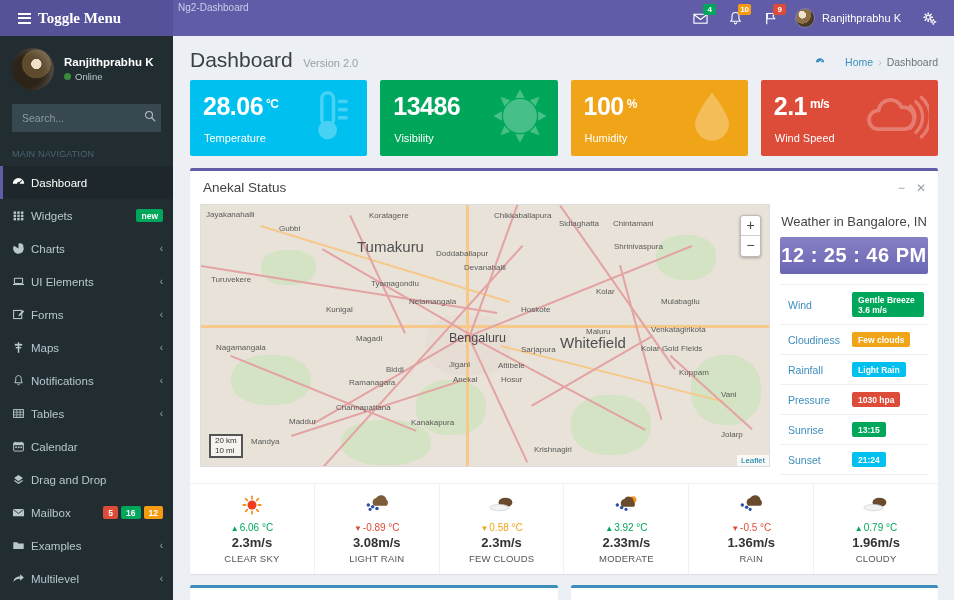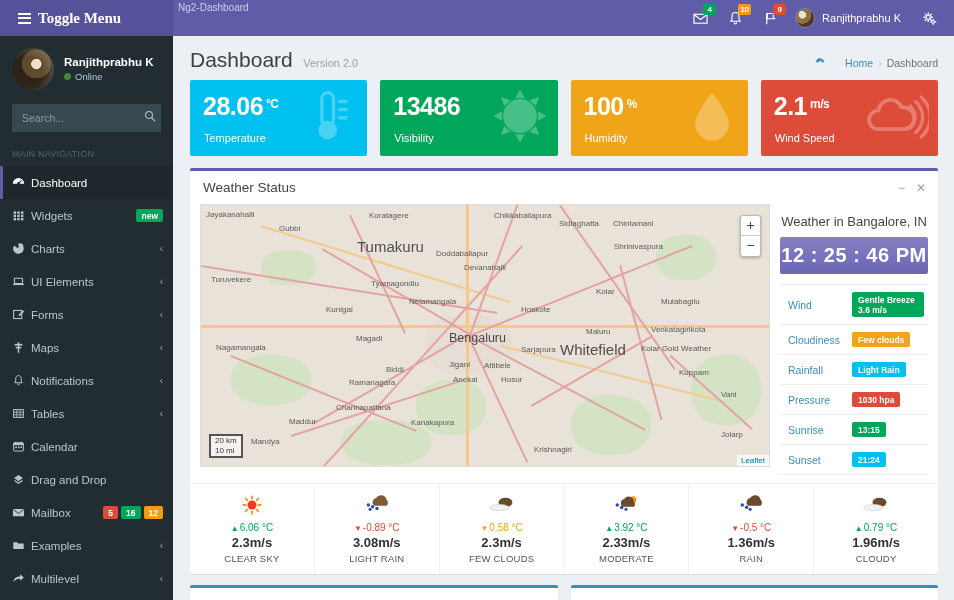--- a/index.html
+++ b/index.html
@@ -61,21 +61,21 @@
   .nav-item.active .ic { color: #fff; }
   .nav-label { flex: 1; }
   .chev { font-size: 10px; color: #97a6ad; }
   .pill { font-size: 8.5px; color: #fff; border-radius: 2px; padding: 1.5px 5px; font-weight: bold; margin-left: 3px; }
   
   .content { position: absolute; left: 173px; top: 36px; width: 781px; height: 564px; background: #ecf0f5; }
   .ch-row { display: flex; align-items: baseline; justify-content: space-between; padding: 12px 16px 8px 17px; }
   .ch-title { font-size: 21px; color: #3c4043; font-weight: normal; }
   .ch-sub { font-size: 11px; color: #9a9fa3; margin-left: 6px; }
   .breadcrumb { font-size: 10.5px; color: #6b7479; display: flex; align-items: center; gap: 5px; }
-  .breadcrumb .bc-home { color: #3c8dbc; display: flex; align-items: flex-start; gap: 20px; cursor: pointer; }
+  .breadcrumb .bc-home { color: #3c8dbc; display: flex; align-items: center; gap: 20px; cursor: pointer; }
   .bc-sep { color: #b8bfc3; }
   
   .boxes { display: flex; gap: 13px; padding: 0 16px 0 17px; }
   .ibox { flex: 1; height: 76px; border-radius: 2px; position: relative; overflow: hidden; color: #fff; }
   .ibox-val { position: absolute; left: 13px; top: 12px; font-size: 25px; font-weight: bold; letter-spacing: -.5px; }
   .ibox-unit { font-size: 12px; font-weight: bold; margin-left: 3px; vertical-align: 7px; }
   .ibox-label { position: absolute; left: 14px; bottom: 12px; font-size: 11px; }
   .ibox-ic { position: absolute; right: 9px; top: 50%; transform: translateY(-50%); opacity: .28; }
   
   .panel { margin: 12px 16px 0 17px; background: #fff; border-top: 3px solid #605ca8; border-radius: 2px; box-shadow: 0 1px 1px rgba(0,0,0,.08); }
@@ -438,21 +438,21 @@
               <path d="M43 13 A14 14 0 0 1 43 33"></path>
               <path d="M48 9 A19 19 0 0 1 48 37"></path>
               <path d="M53 5 A24 24 0 0 1 53 41"></path>
             </g>
           </svg></div>
       </div>
     </div>
 
   <div class="panel">
     <div class="panel-head">
-      <span class="panel-title">Weather Status</span>
+      <span class="panel-title">Anekal Status</span>
       <span class="panel-tools">
         <span>−</span>
         <span>✕</span>
       </span>
     </div>
 
     <div class="panel-body">
 
       <div class="map">
         <div class="map-canvas">
@@ -480,43 +480,43 @@
           <div class="road" style="left:420px;top:60px;width:160px;height:1.6px;transform:rotate(75deg)"></div>
           <div class="road" style="left:30px;top:150px;width:200px;height:1.6px;transform:rotate(22deg)"></div>
           <div class="road" style="left:90px;top:230px;width:180px;height:1.6px;transform:rotate(-18deg)"></div>
           <div class="road" style="left:470px;top:150px;width:110px;height:1.6px;transform:rotate(42deg)"></div>
           <div class="road" style="left:150px;top:10px;width:130px;height:1.6px;transform:rotate(65deg)"></div>
           <div class="road" style="left:330px;top:200px;width:140px;height:1.6px;transform:rotate(-30deg)"></div>
         </div>
         <div id="map-labels">
             <div class="city-lbl city-big" style="left: 248px; top: 126px;">Bengaluru</div>
             <div class="city-lbl city-mid" style="left: 115px; top: 33px;">Tumakuru</div>
-            <div class="city-lbl city-mid" style="left: 318px; top: 136px;">Whitefield</div>
+            <div class="city-lbl city-mid" style="left: 318px; top: 129px;">Whitefield</div>
             <div class="city-lbl" style="left: 235px; top: 44px;">Doddaballapur</div>
             <div class="city-lbl" style="left: 263px; top: 58px;">Devanahalli</div>
             <div class="city-lbl" style="left: 293px; top: 6px;">Chikkaballapura</div>
             <div class="city-lbl" style="left: 358px; top: 14px;">Sidlaghatta</div>
             <div class="city-lbl" style="left: 412px; top: 14px;">Chintamani</div>
             <div class="city-lbl" style="left: 413px; top: 37px;">Shrinivaspura</div>
             <div class="city-lbl" style="left: 78px; top: 19px;">Gubbi</div>
             <div class="city-lbl" style="left: 170px; top: 74px;">Tyamagondlu</div>
             <div class="city-lbl" style="left: 208px; top: 92px;">Nelamangala</div>
             <div class="city-lbl" style="left: 320px; top: 100px;">Hoskote</div>
             <div class="city-lbl" style="left: 395px; top: 82px;">Kolar</div>
             <div class="city-lbl" style="left: 460px; top: 92px;">Mulabagilu</div>
             <div class="city-lbl" style="left: 385px; top: 122px;">Maluru</div>
             <div class="city-lbl" style="left: 450px; top: 120px;">Venkatagirikota</div>
-            <div class="city-lbl" style="left: 440px; top: 139px;">Kolar Gold Weather</div>
+            <div class="city-lbl" style="left: 440px; top: 139px;">Kolar Gold Fields</div>
             <div class="city-lbl" style="left: 155px; top: 129px;">Magadi</div>
             <div class="city-lbl" style="left: 10px; top: 70px;">Turuvekere</div>
             <div class="city-lbl" style="left: 125px; top: 100px;">Kunigal</div>
             <div class="city-lbl" style="left: 15px; top: 138px;">Nagamangala</div>
             <div class="city-lbl" style="left: 185px; top: 160px;">Biddi</div>
             <div class="city-lbl" style="left: 248px; top: 155px;">Jigani</div>
-            <div class="city-lbl" style="left: 283px; top: 156px;">Attibele</div>
+            <div class="city-lbl" style="left: 297px; top: 156px;">Attibele</div>
             <div class="city-lbl" style="left: 252px; top: 170px;">Anekal</div>
             <div class="city-lbl" style="left: 300px; top: 170px;">Hosur</div>
             <div class="city-lbl" style="left: 320px; top: 140px;">Sarjapura</div>
             <div class="city-lbl" style="left: 148px; top: 173px;">Ramanagara</div>
             <div class="city-lbl" style="left: 135px; top: 198px;">Channapattana</div>
             <div class="city-lbl" style="left: 88px; top: 212px;">Maddur</div>
             <div class="city-lbl" style="left: 210px; top: 213px;">Kanakapura</div>
             <div class="city-lbl" style="left: 50px; top: 232px;">Mandya</div>
             <div class="city-lbl" style="left: 478px; top: 163px;">Kuppam</div>
             <div class="city-lbl" style="left: 520px; top: 185px;">Vani</div>

